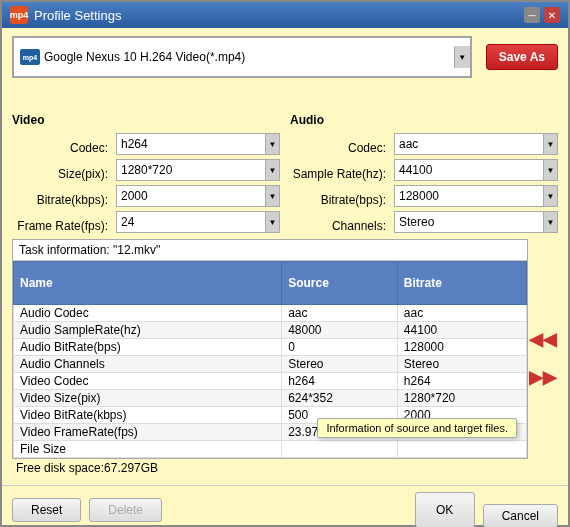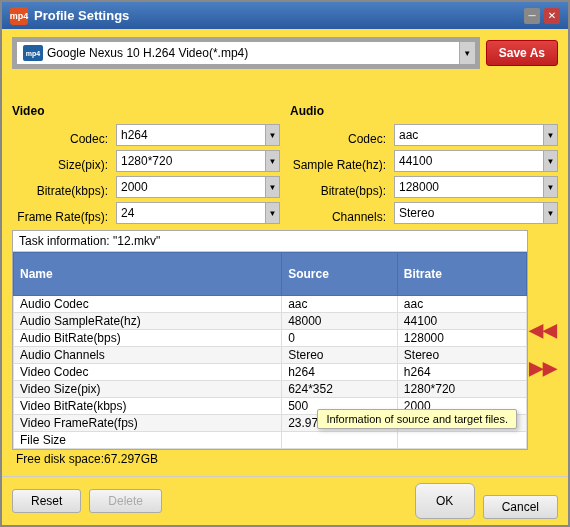--- a/index.html
+++ b/index.html
@@ -7,21 +7,21 @@
       font-family: Arial, sans-serif;
       font-size: 12px;
       background: #c0c0c0;
       width: 570px;
       height: 527px;
       overflow: hidden;
     }
     .window {
       width: 570px;
       height: 527px;
-      background: #fde047;
+      background: #fef9c3;
       border: 2px solid #888;
       display: flex;
       flex-direction: column;
     }
     .title-bar {
       background: linear-gradient(to bottom, #4a7fc1, #2a5a9f);
       color: white;
       padding: 4px 8px;
       display: flex;
       align-items: center;
@@ -40,21 +40,21 @@
       border-radius: 3px;
       display: flex;
       align-items: center;
       justify-content: center;
       font-size: 9px;
       color: white;
       font-weight: bold;
     }
     .title-text {
       font-size: 13px;
-      font-weight: bold;
+      font-weight: normal;
     }
     .title-controls {
       display: flex;
       gap: 4px;
     }
     .title-btn {
       width: 16px;
       height: 16px;
       background: #888;
       border: none;
@@ -76,22 +76,22 @@
       gap: 6px;
     }
 
     .profile-row {
       display: flex;
       align-items: center;
       gap: 6px;
     }
     .profile-dropdown {
       flex: 1;
-      height: 32px;
-      border: 5px solid #a3a3a3;
+      height: 42px;
+      border: 2px solid #a3a3a3;
       background: white;
       display: flex;
       align-items: center;
       padding: 0 6px;
       justify-content: space-between;
       cursor: pointer;
     }
     .profile-icon {
       width: 20px;
       height: 16px;
@@ -121,20 +121,21 @@
     .save-as-btn {
       background: linear-gradient(to bottom, #e04040, #c02020);
       color: white;
       border: 1px solid #a00;
       padding: 4px 12px;
       cursor: pointer;
       font-size: 12px;
       font-weight: bold;
       border-radius: 3px;
       height: 26px;
+      margin-left: 8px;
     }
 
     .settings-row {
       display: flex;
       gap: 10px;
     }
     .settings-section {
       flex: 1;
       display: flex;
       flex-direction: column;
@@ -284,21 +285,20 @@
       border-radius: 3px;
       min-width: 60px;
       text-align: center;
     }
     .bottom-btn.disabled {
       color: #aaa;
       cursor: default;
     }
     .bottom-btn.ok-btn {
       background: linear-gradient(to bottom, #f5f5f5, #ddd);
-      border-radius: 6px;
     }
     .bottom-btn.cancel-btn {
       background: linear-gradient(to bottom, #f5f5f5, #ddd);
       margin-top: 12px;
     }
   </style>
 </head>
 <body>
 
 <div class="window">

